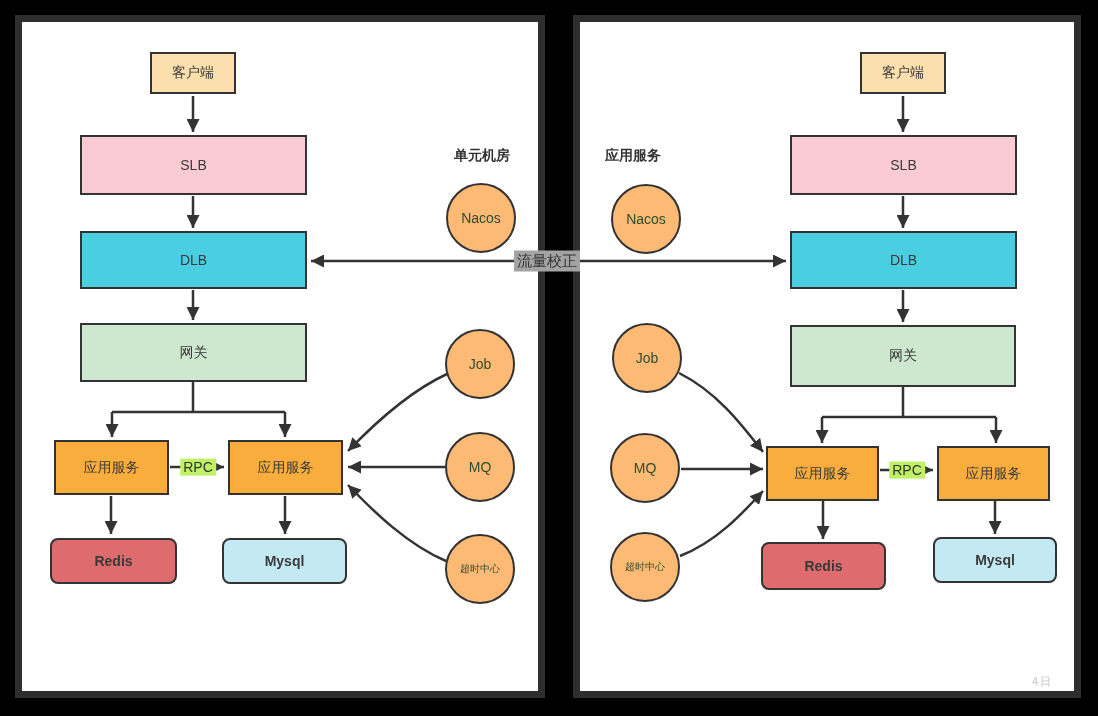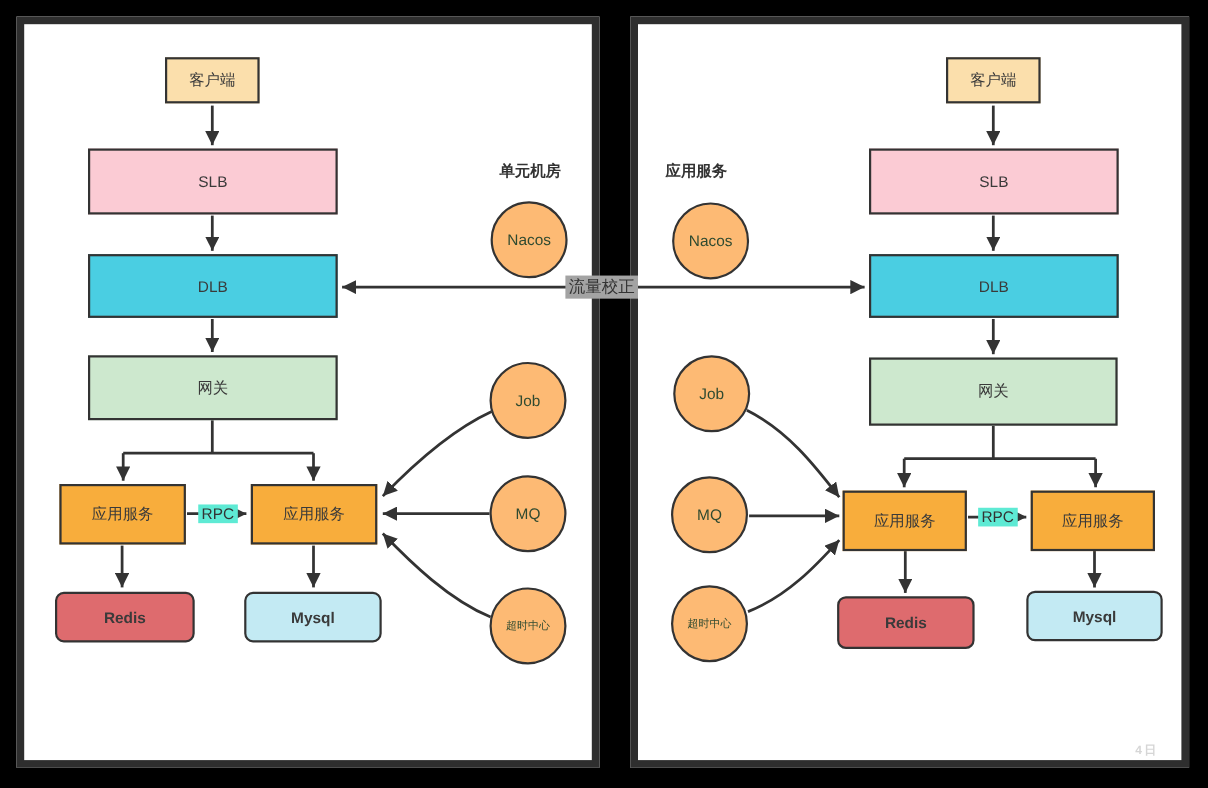--- a/index.html
+++ b/index.html
@@ -8,21 +8,21 @@
   .panel{position:absolute;background:#fff;border:7px solid #2e2e2e;box-sizing:border-box;}
   .wires{position:absolute;left:0;top:0;width:1098px;height:716px;pointer-events:none;}
   .node{position:absolute;box-sizing:border-box;border:2px solid #333;display:flex;
         align-items:center;justify-content:center;font-size:14px;color:#3a3a3a;text-align:center;}
   .rounded{border-radius:8px;font-weight:bold;}
   .circle{position:absolute;width:70px;height:70px;border-radius:50%;background:#fdba74;
           border:2px solid #333;box-sizing:border-box;display:flex;align-items:center;
           justify-content:center;font-size:14px;color:#2f4a30;}
   .circle.small-text{font-size:10px;}
   .panel-title{position:absolute;font-size:14px;font-weight:bold;color:#333;white-space:nowrap;}
-  .edge-label{position:absolute;background:#5eead4;padding:0 3px;font-size:14px;color:#333;
+  .edge-label{position:absolute;background:#bef264;padding:0 3px;font-size:14px;color:#333;
               transform:translate(-50%,-50%);white-space:nowrap;line-height:1.2;}
   .cross-label{position:absolute;background:#a3a3a3;padding:1px 3px;font-size:15px;color:#333;
                transform:translate(-50%,-50%);white-space:nowrap;}
   .watermark{position:absolute;left:1032px;top:674px;font-size:11px;font-weight:bold;
              color:rgba(200,200,200,0.75);letter-spacing:2px;white-space:nowrap;}
 </style>
 </head>
 <body>
 
 <div class="stage">

